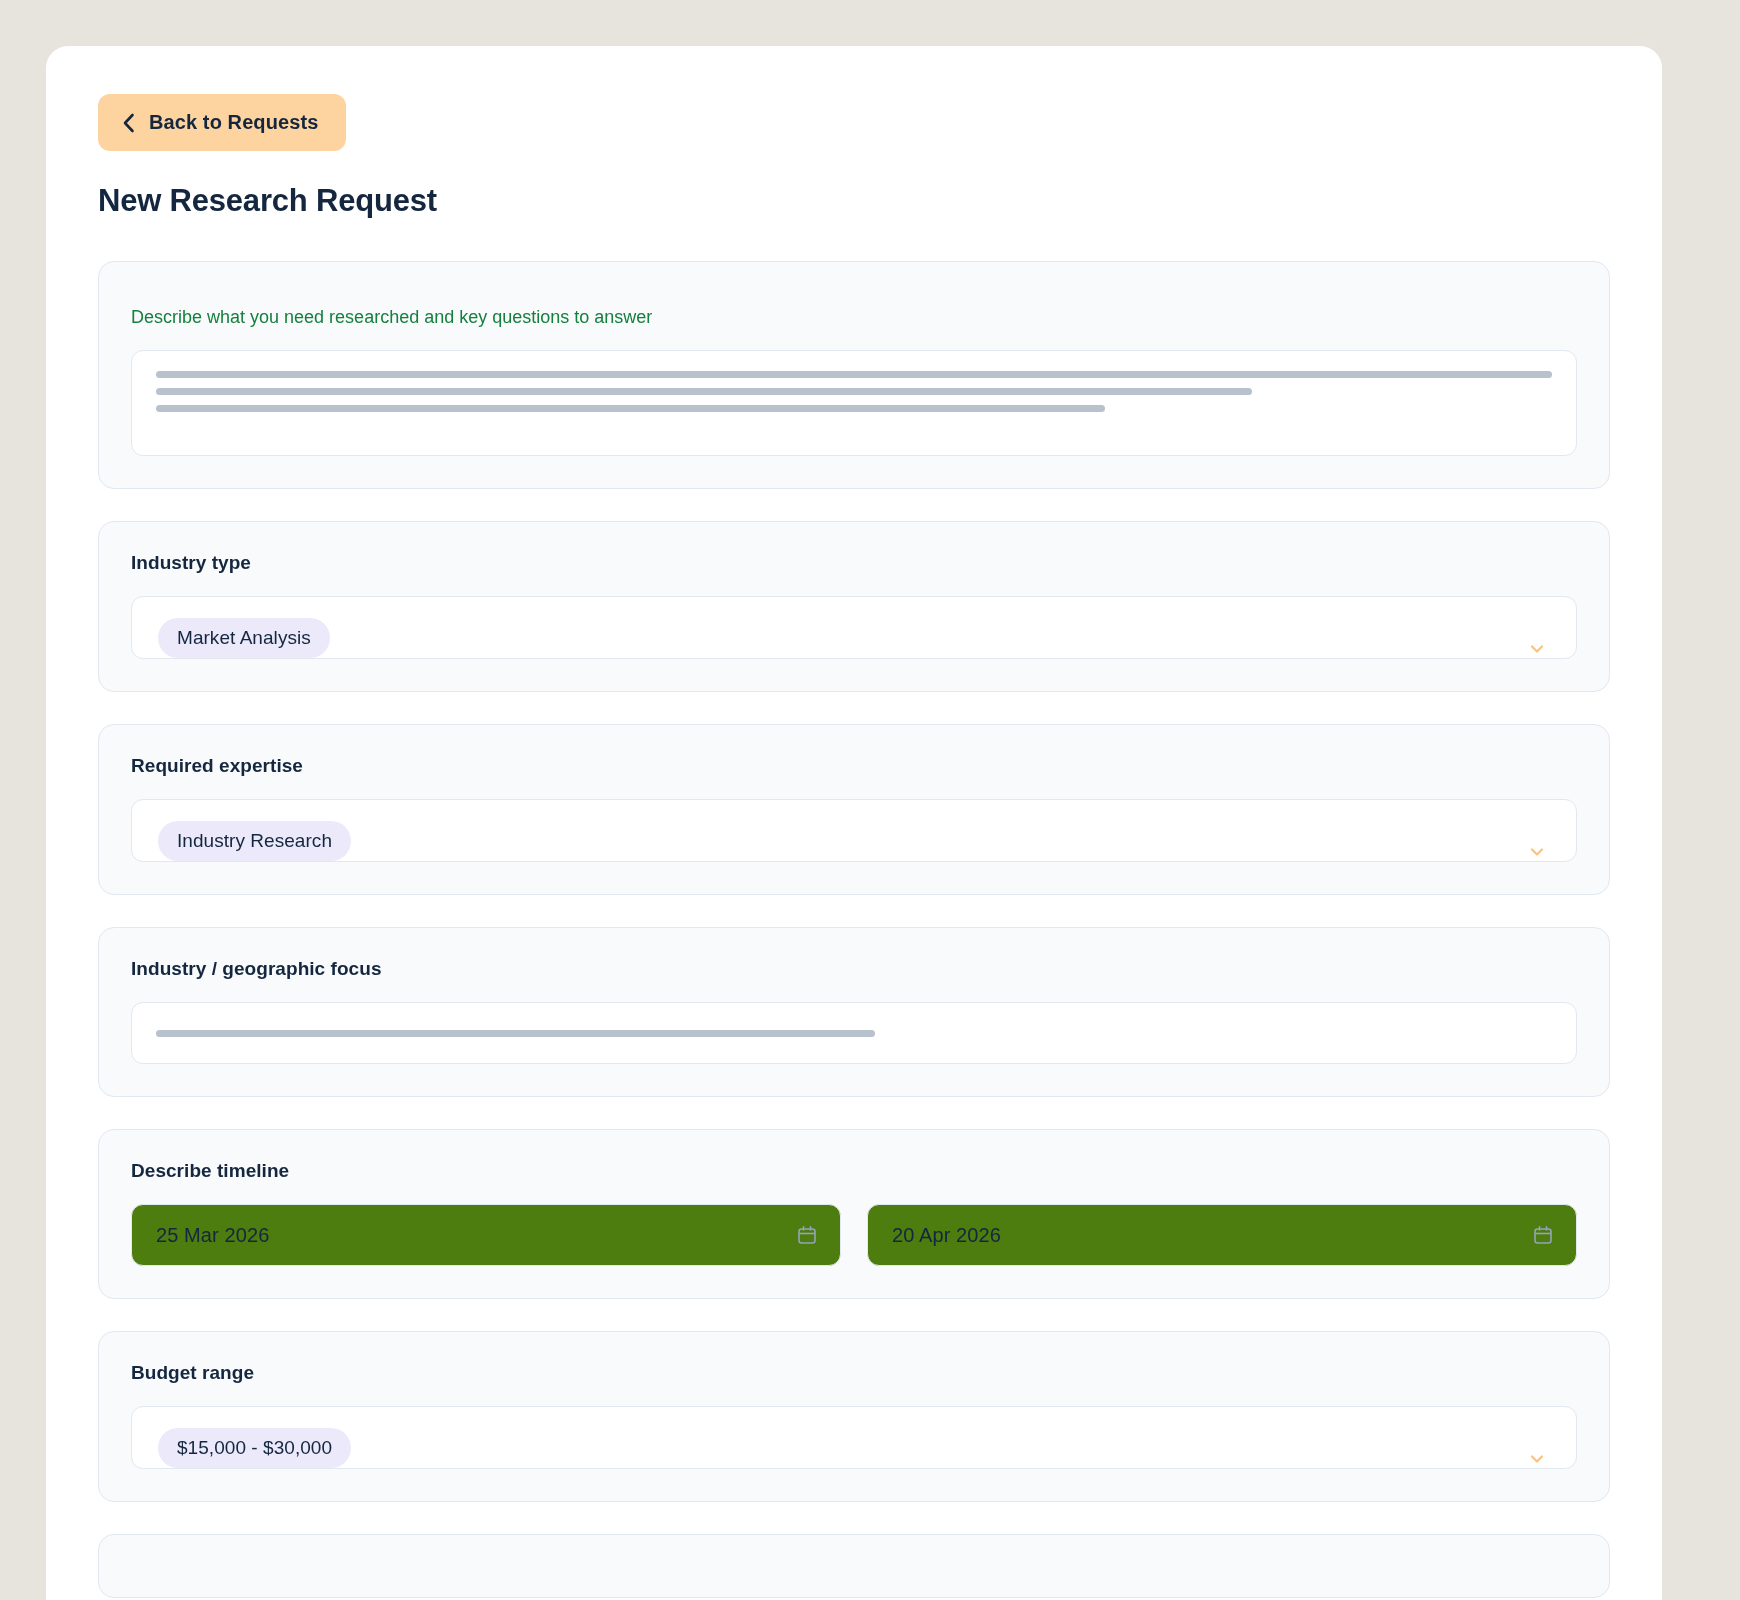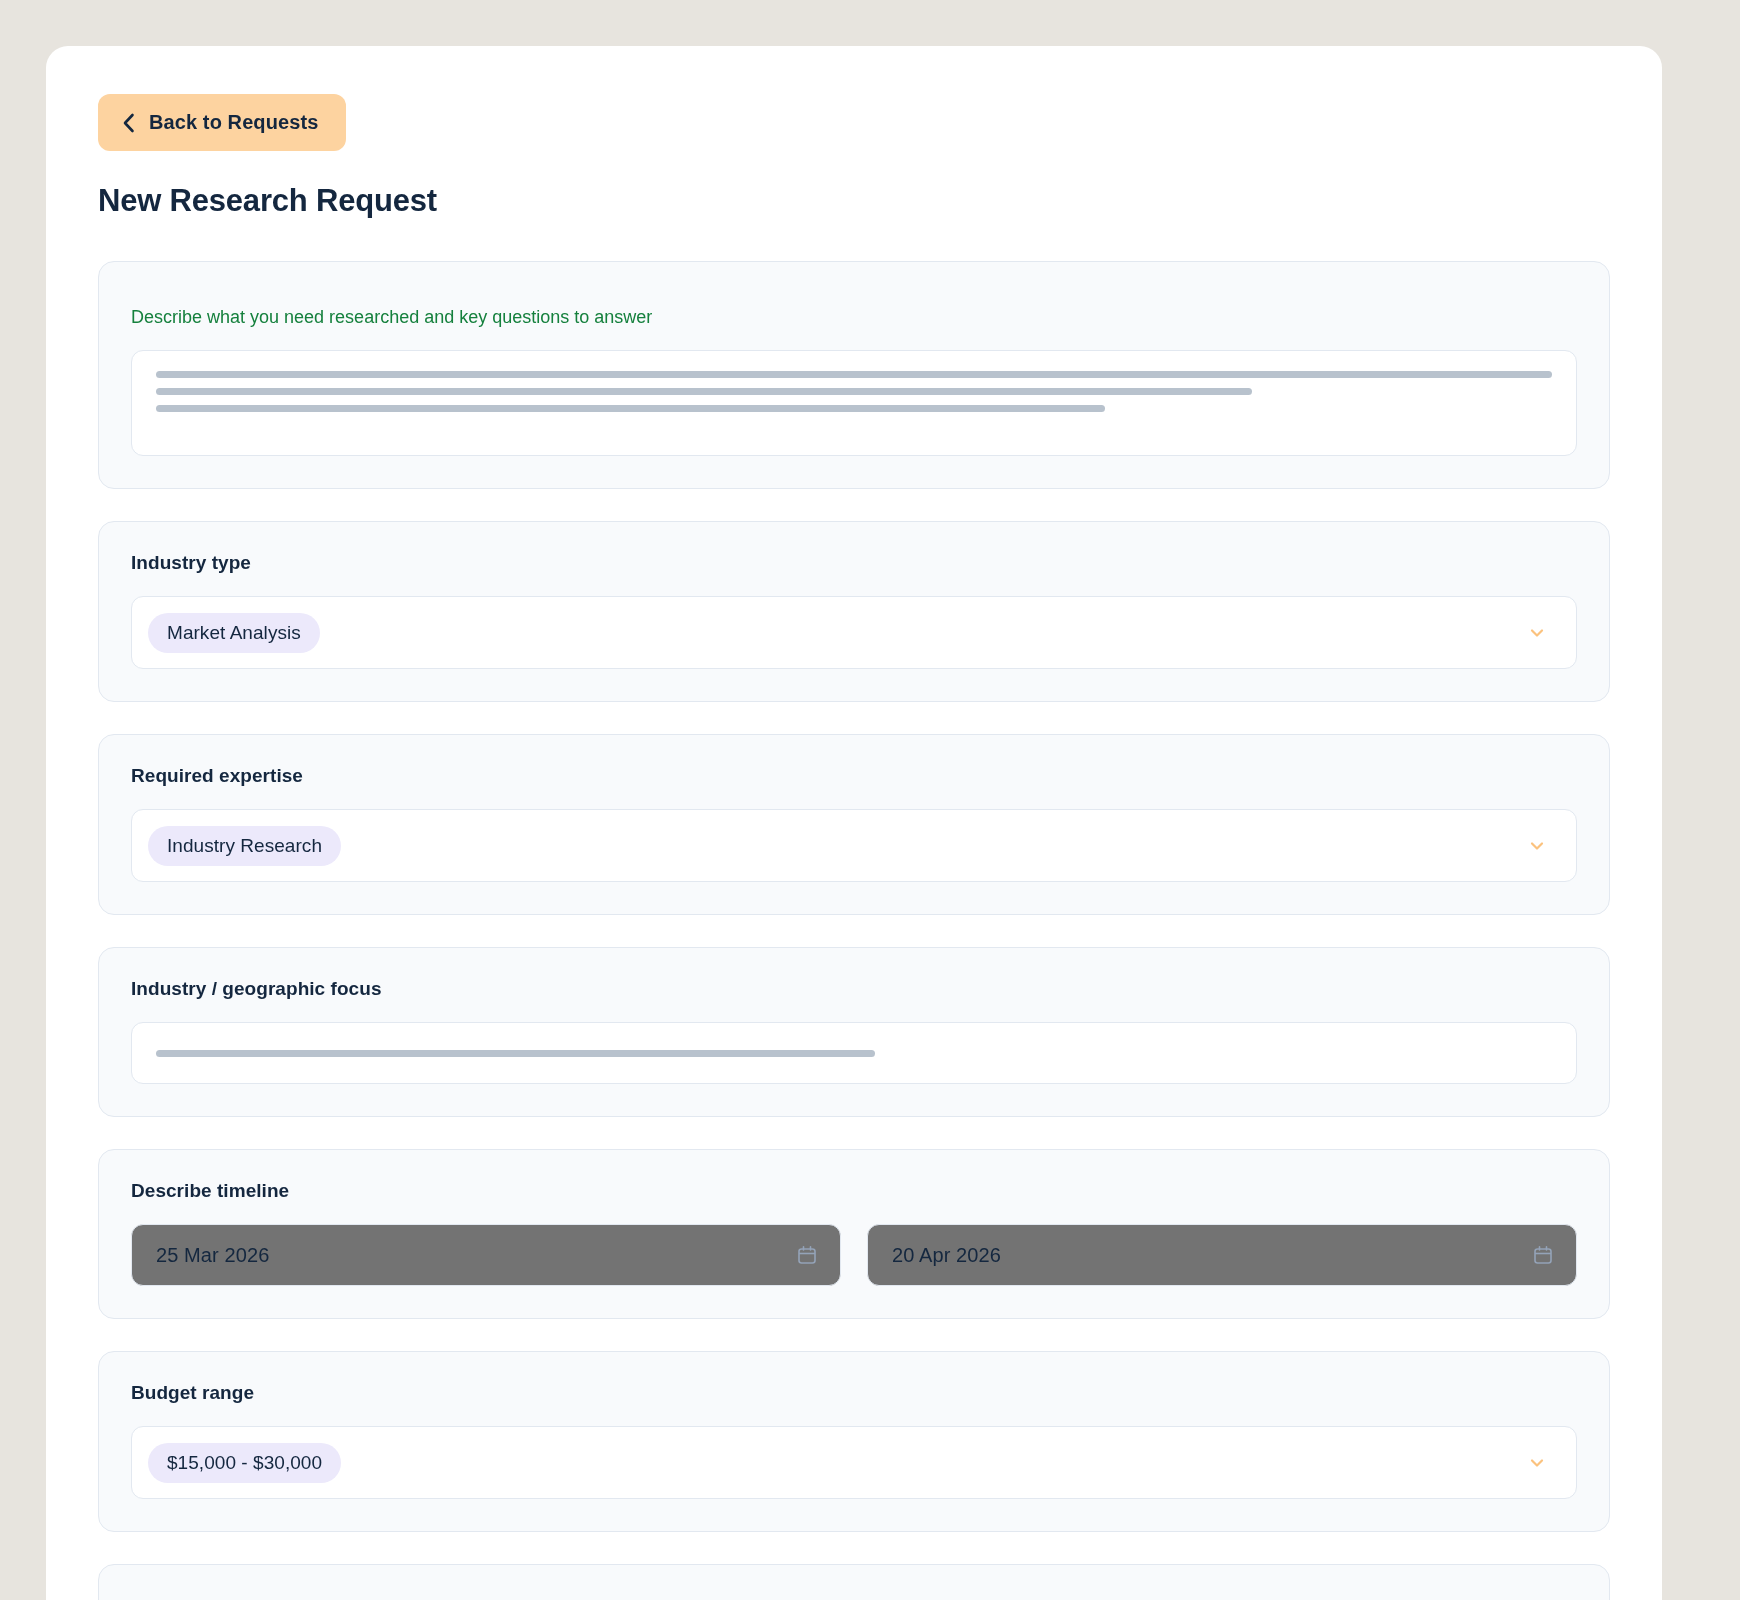--- a/index.html
+++ b/index.html
@@ -103,24 +103,24 @@
   }
 
   .field.input-field {
     height: 62px;
     padding: 0 24px;
     display: flex;
     align-items: center;
   }
 
   .field.select-field {
-    height: 73px;
-    padding: 0 22px 0 16px;
-    display: flex;
-    align-items: center;
+    height: 63px;
+    padding: 0 22px 0 26px;
+    display: flex;
+    align-items: flex-end;
     justify-content: space-between;
     cursor: pointer;
   }
 
   
   .skeleton {
     height: 7px;
     border-radius: 4px;
     background: #b8c2cd;
   }
@@ -153,21 +153,21 @@
   .chevron-down svg { display: block; }
 
   
   .date-row {
     display: flex;
     gap: 26px;
     margin-top: 22px;
   }
   .date-field {
     flex: 1 1 0;
-    background: #737373;
+    background: #4d7c0f;
     border: 1px solid #e2e8f0;
     border-radius: 12px;
     height: 62px;
     display: flex;
     align-items: center;
     justify-content: space-between;
     padding: 0 22px 0 24px;
     cursor: pointer;
   }
   .date-value {

